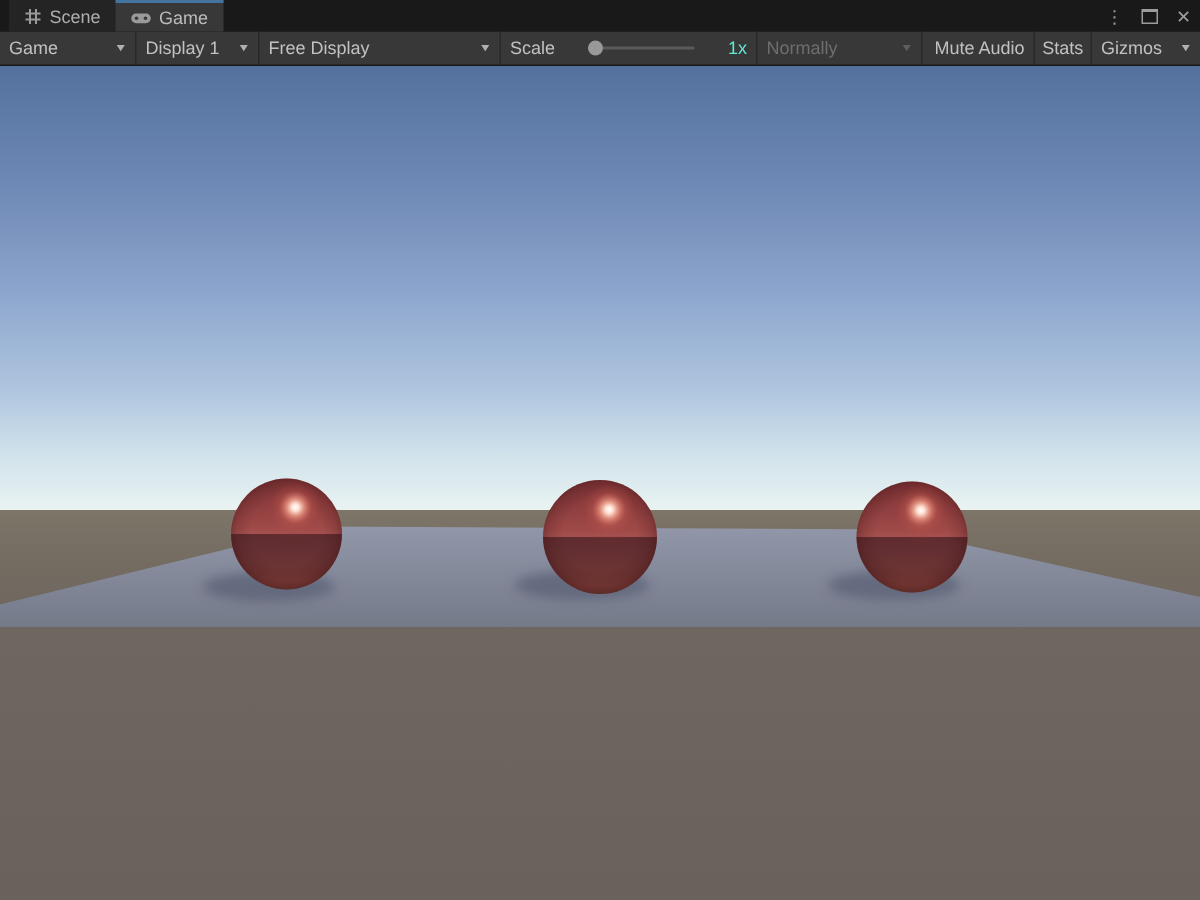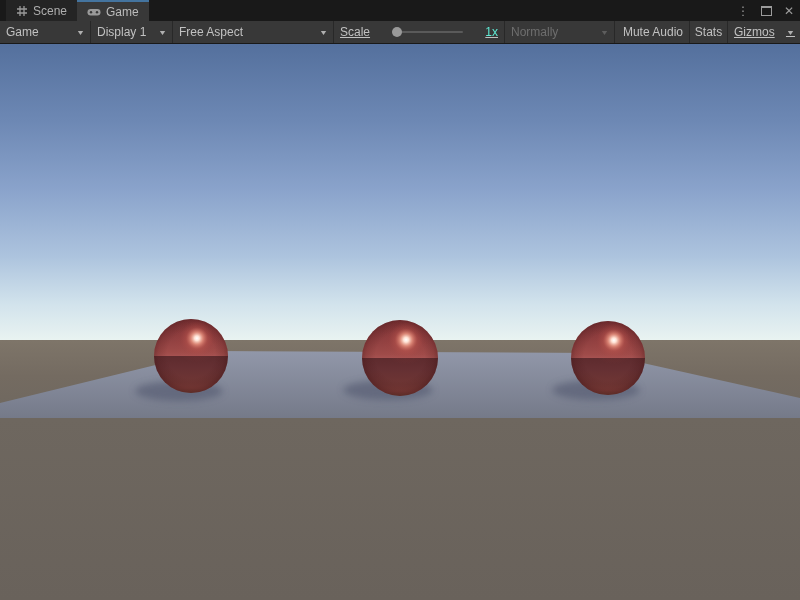--- a/index.html
+++ b/index.html
@@ -38,29 +38,29 @@
   .toolbar {
     height: 23px; flex: 0 0 23px; background: #383838;
     border-bottom: 1px solid #191919;
     display: flex; align-items: stretch; color: #c1c1c1;
   }
   .tb-item {
     display: flex; align-items: center;
     border-right: 1px solid #282828;
     padding: 0 6px; position: relative; white-space: nowrap;
   }
-  .tb-item:last-child { border-right: none; text-decoration: underline; }
+  .tb-item:last-child { border-right: none; }
   .dd { justify-content: space-between; }
   .dd .arrow { font-size: 7px; color: #b0b0b0; margin-left: 8px; transform: scaleX(1.3); }
   .dd.disabled { color: #6e6e6e; }
   .dd.disabled .arrow { color: #5e5e5e; }
   .w-game { width: 91px; }
   .w-display { width: 82px; align-items: center; }
   .w-aspect { width: 161px; }
-  .w-scale { width: 171px; gap: 22px; text-decoration: underline; }
+  .w-scale { width: 171px; gap: 22px; }
   .w-normally { width: 110px; gap: 20px; }
   .w-mute { width: 75px; justify-content: flex-end; }
   .w-stats { width: 38px; justify-content: center; }
   .w-gizmos { flex: 1; }
   .slider { display: flex; align-items: center; flex: 1; height: 100%; position: relative; }
   .slider-track { height: 2px; background: #5a5a5a; flex: 1; border-radius: 1px; }
   .slider-knob {
     width: 10px; height: 10px; border-radius: 50%;
     background: #999999; position: absolute; left: 0; top: 50%;
     transform: translateY(-50%);
@@ -105,21 +105,21 @@
   <div class="toolbar">
     <div class="tb-item dd w-game">
       <span>Game</span>
       <span class="arrow">▼</span>
     </div>
     <div class="tb-item dd w-display">
       <span>Display 1</span>
       <span class="arrow">▼</span>
     </div>
     <div class="tb-item dd w-aspect">
-      <span>Free Aspect</span>
+      <span>Free Display</span>
       <span class="arrow">▼</span>
     </div>
     <div class="tb-item w-scale">
       <span>Scale</span>
       <span class="slider">
         <span class="slider-track"></span>
         <span class="slider-knob"></span>
       </span>
       <span class="scale-val">1x</span>
     </div>

